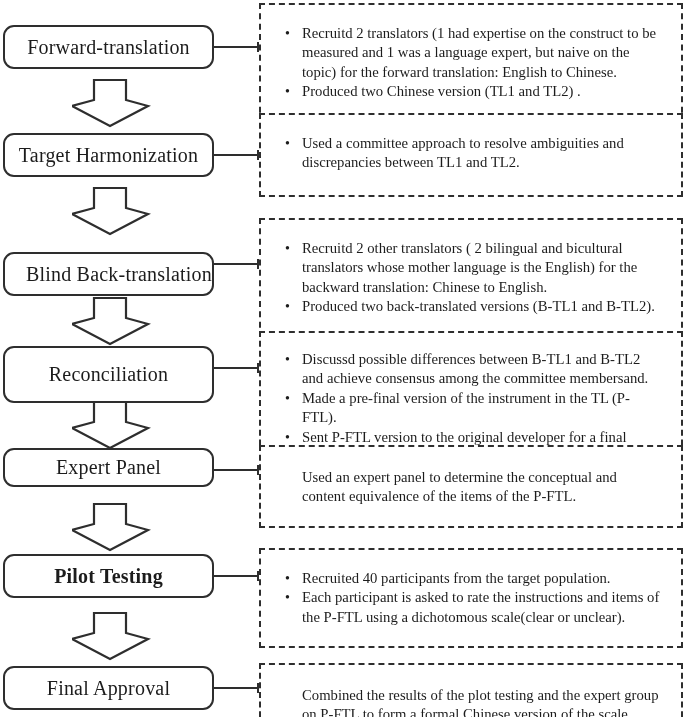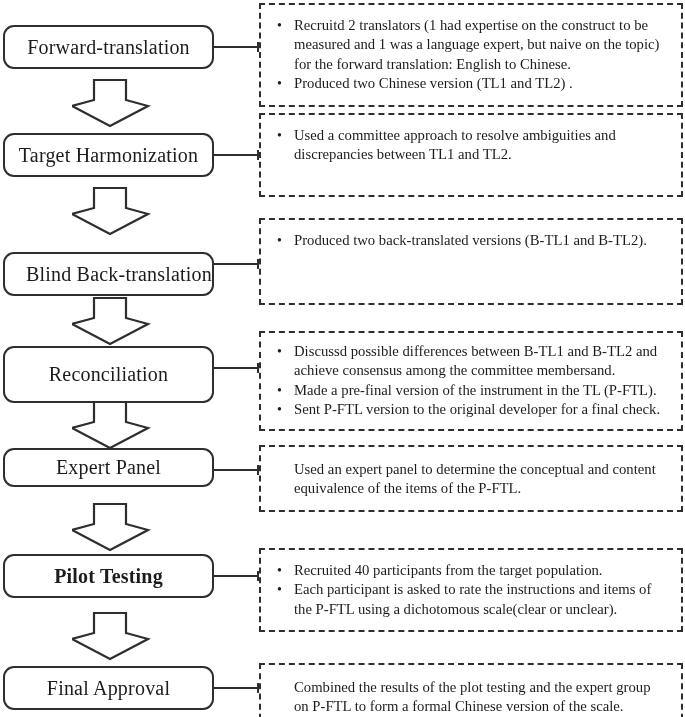--- a/index.html
+++ b/index.html
@@ -33,21 +33,21 @@
   .detail {
     position: absolute;
     left: 259px;
     width: 424px;
     box-sizing: border-box;
     border: 2px dashed #2e2e2e;
     background: #ffffff;
     padding: 3px 5px 3px 0;
   }
   .detail.plain { padding-top: 5px; }
-  .detail ul { margin: 8px; padding: 0; font-family: Liberation Serif, serif; }
+  .detail ul { margin: 16px; padding: 0; font-family: Liberation Serif, serif; }
   .detail li {
     list-style: none;
     position: relative;
     padding-left: 25px;
     font-size: 14.7px;
     line-height: 19.4px;
     text-align: left;
   }
   .detail li::before {
     content: "\2022";
@@ -111,20 +111,21 @@
   <svg class="arrow" style="top:186px;" viewBox="0 0 80 50">
     <polygon points="22,2 54,2 54,22 76,28 38,48 0,28 22,22" fill="#ffffff" stroke="#2e2e2e" stroke-width="2.2"></polygon>
   </svg>
 
   <div class="stage" style="top:252px;justify-content:flex-end;">
     <span class="stage-label">Blind Back-translation</span>
   </div>
   <div class="connector" style="top:263px;"></div>
   <div class="detail" style="top:218px; min-height:87px;">
     <ul>
+      <li>Recruitd 2 other translators ( 2 bilingual and bicultural translators whose mother language is the English) for the backward translation: Chinese to English.</li>
       <li>Produced two back-translated versions (B-TL1 and B-TL2).</li>
     </ul>
   </div>
   <svg class="arrow" style="top:296px;" viewBox="0 0 80 50">
     <polygon points="22,2 54,2 54,22 76,28 38,48 0,28 22,22" fill="#ffffff" stroke="#2e2e2e" stroke-width="2.2"></polygon>
   </svg>
 
   <div class="stage" style="top:346px; height:57px;">
     <span class="stage-label">Reconciliation</span>
   </div>

